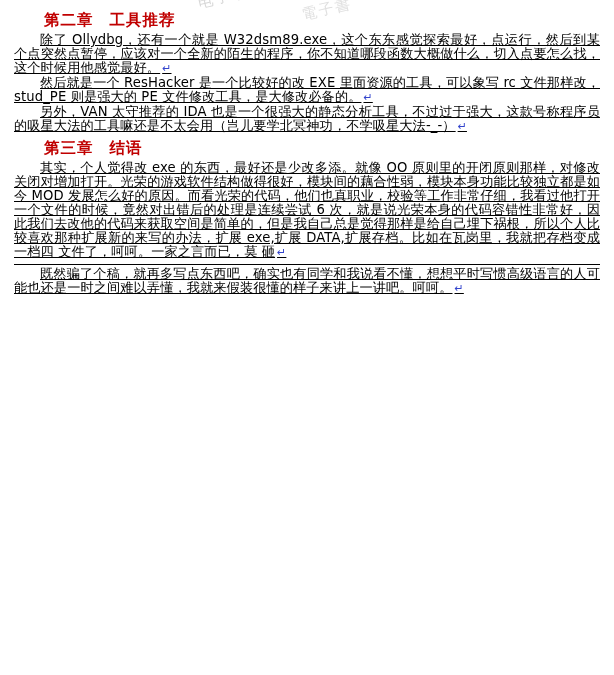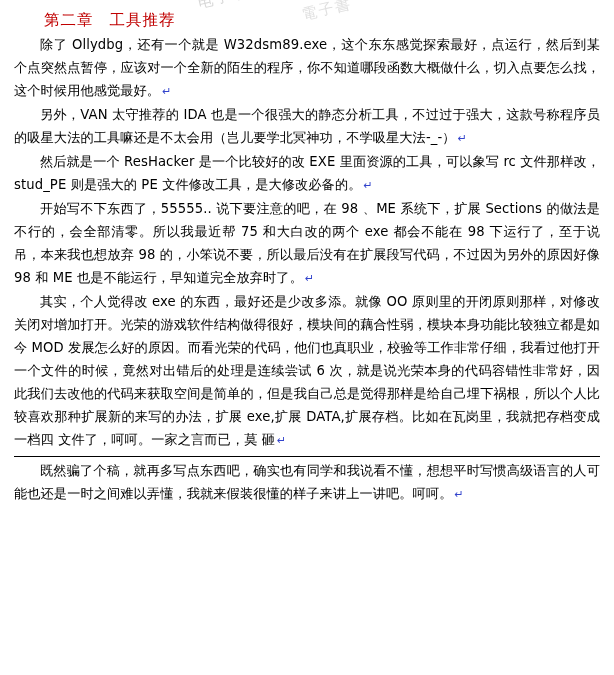--- a/index.html
+++ b/index.html
@@ -48,37 +48,38 @@
     pointer-events: none;
     z-index: 0;
   }
   .content {
     position: relative;
     z-index: 1;
   }
   h2.chapter {
     color: #c00000;
     font-size: 15.5px;
-    font-weight: normal;
+    font-weight: bold;
     margin: 4px 0 2px 30px;
     letter-spacing: 1px;
     font-family: "DejaVu Sans", "Liberation Sans", sans-serif;
   }
   h2.chapter .gap {
     display: inline-block;
     width: 16px;
   }
   p.para {
     font-size: 13.2px;
-    line-height: 23px;
+    line-height: 14px;
     margin: 0 0 0 0;
     text-align: justify;
     text-justify: inter-ideograph;
     text-indent: 26px;
     letter-spacing: 0.1px;
+    text-decoration: underline;
   }
   p.para .pilcrow {
     color: #3344cc;
     font-size: 11px;
     margin-left: 2px;
   }
   .hr-line {
     border: none;
     border-top: 1px solid #000000;
     margin: 4px 0 2px 0;
@@ -94,26 +95,28 @@
   <div class="watermark2">電子書</div>
 
   <div class="content">
 
     <h2 class="chapter">
       <span>第二章</span><span class="gap"></span><span>工具推荐</span>
     </h2>
 
     <p class="para"><span>除了 Ollydbg，还有一个就是 W32dsm89.exe，这个东东感觉探索最好，点运行，然后到某个点突然点暂停，应该对一个全新的陌生的程序，你不知道哪段函数大概做什么，切入点要怎么找，这个时候用他感觉最好。</span><span class="pilcrow">↵</span></p>
 
+    <p class="para"><span>然后就是一个 ResHacker 是一个比较好的改 EXE 里面资源的工具，可以象写 rc 文件那样改，stud_PE 则是强大的 PE 文件修改工具，是大修改必备的。</span><span class="pilcrow">↵</span></p>
+
     <p class="para"><span>另外，VAN 太守推荐的 IDA 也是一个很强大的静态分析工具，不过过于强大，这款号称程序员的吸星大法的工具嘛还是不太会用（岂儿要学北冥神功，不学吸星大法-_-）</span><span class="pilcrow">↵</span></p>
 
-    <p class="para"><span>然后就是一个 ResHacker 是一个比较好的改 EXE 里面资源的工具，可以象写 rc 文件那样改，stud_PE 则是强大的 PE 文件修改工具，是大修改必备的。</span><span class="pilcrow">↵</span></p>
+    <h2 class="chapter">
+      <span>第三章</span><span class="gap"></span><span>结语</span>
+    </h2>
 
-
-    <p class="para"><span>开始写不下东西了，55555.. 说下要注意的吧，在 98 、ME 系统下，扩展 Sections 的做法是不行的，会全部清零。所以我最近帮 75 和大白改的两个 exe 都会不能在 98 下运行了，至于说吊，本来我也想放弃 98 的，小笨说不要，所以最后没有在扩展段写代码，不过因为另外的原因好像 98 和 ME 也是不能运行，早知道完全放弃时了。</span><span class="pilcrow">↵</span></p>
 
     <p class="para"><span>其实，个人觉得改 exe 的东西，最好还是少改多添。就像 OO 原则里的开闭原则那样，对修改关闭对增加打开。光荣的游戏软件结构做得很好，模块间的藕合性弱，模块本身功能比较独立都是如今 MOD 发展怎么好的原因。而看光荣的代码，他们也真职业，校验等工作非常仔细，我看过他打开一个文件的时候，竟然对出错后的处理是连续尝试 6 次，就是说光荣本身的代码容错性非常好，因此我们去改他的代码来获取空间是简单的，但是我自己总是觉得那样是给自己埋下祸根，所以个人比较喜欢那种扩展新的来写的办法，扩展 exe,扩展 DATA,扩展存档。比如在瓦岗里，我就把存档变成一档四 文件了，呵呵。一家之言而已，莫 砸</span><span class="pilcrow">↵</span></p>
 
     <hr class="hr-line">
 
 
     <p class="para"><span>既然骗了个稿，就再多写点东西吧，确实也有同学和我说看不懂，想想平时写惯高级语言的人可能也还是一时之间难以弄懂，我就来假装很懂的样子来讲上一讲吧。呵呵。</span><span class="pilcrow">↵</span></p>
 
 
 

